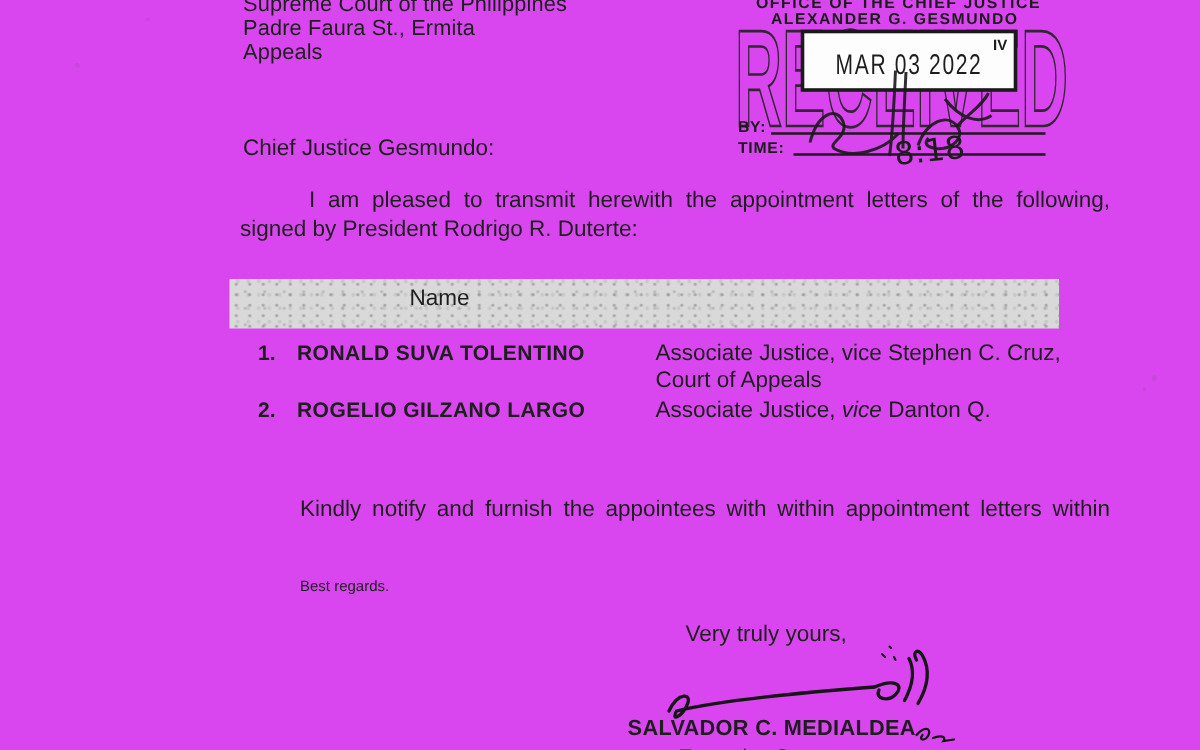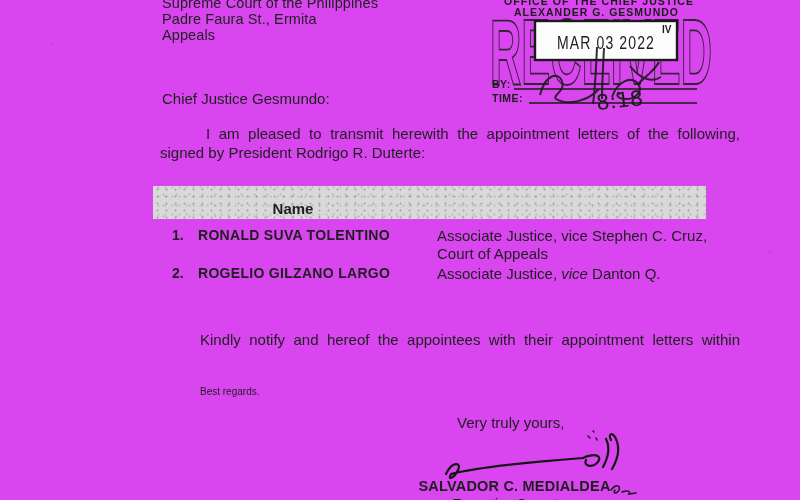--- a/index.html
+++ b/index.html
@@ -18,21 +18,21 @@
     left:153px;top:186px;width:553px;height:33px;
     background-color:#d9d9d9;
     background-image:
       radial-gradient(circle, rgba(80,80,80,.35) 0 .8px, transparent 1.3px),
       radial-gradient(circle, rgba(110,110,110,.28) 0 .8px, transparent 1.3px),
       radial-gradient(circle, rgba(140,140,140,.22) 0 1px, transparent 1.5px);
     background-size:9px 7px,13px 11px,7px 9px;
     background-position:0 0,4px 3px,2px 6px;
   }
   .band-edge{left:706px;top:187px;height:31px;width:0;border-left:1px dashed #8a8a8a;opacity:.55;}
-  .th{font-weight:bold;font-size:15px;top:200px;text-align:center;}
+  .th{font-weight:normal;font-size:15px;top:190px;text-align:center;}
   .th-name{left:243px;width:100px;}
   .th-pos{left:513px;width:100px;}
   .rownum{font-weight:bold;font-size:14px;width:20px;}
   .rowname{font-weight:bold;font-size:14px;letter-spacing:.3px;}
   .rowpos{font-size:15px;line-height:17.5px;width:310px;}
   .it{font-style:italic;}
   .regards{left:200px;top:386px;font-size:10px;}
   .valediction{left:457px;top:414px;font-size:15px;}
   .signer{left:412px;top:478px;width:205px;text-align:center;font-weight:bold;font-size:14.5px;letter-spacing:.2px;}
   .signer-title{left:412px;top:496px;width:205px;text-align:center;font-size:14px;}
@@ -68,21 +68,21 @@
     <div>Court of Appeals</div>
   </div>
 
   <div class="abs rownum" style="left:172px;top:265px;">2.</div>
   <div class="abs rowname" style="left:198px;top:265px;">ROGELIO GILZANO LARGO</div>
   <div class="abs rowpos" style="left:437px;top:265px;">
     <div><span>Associate Justice,</span> <span class="it">vice</span> <span>Danton Q.</span></div>
   </div>
 
   <div class="abs para p2">
-    <div class="jline" style="text-indent:40px;">Kindly notify and hereof the appointees with their appointment letters within</div>
+    <div class="jline" style="text-indent:40px;">Kindly notify and furnish the appointees with within appointment letters within</div>
   </div>
 
   <div class="abs regards">Best regards.</div>
 
   <div class="abs valediction">Very truly yours,</div>
   <div class="abs signer">SALVADOR C. MEDIALDEA</div>
   <div class="abs signer-title">Executive Secretary</div>
 
   <div class="abs speck" style="left:97px;top:12px;width:3px;height:2px;"></div>
   <div class="abs speck" style="left:50px;top:42px;width:3px;height:3px;"></div>

